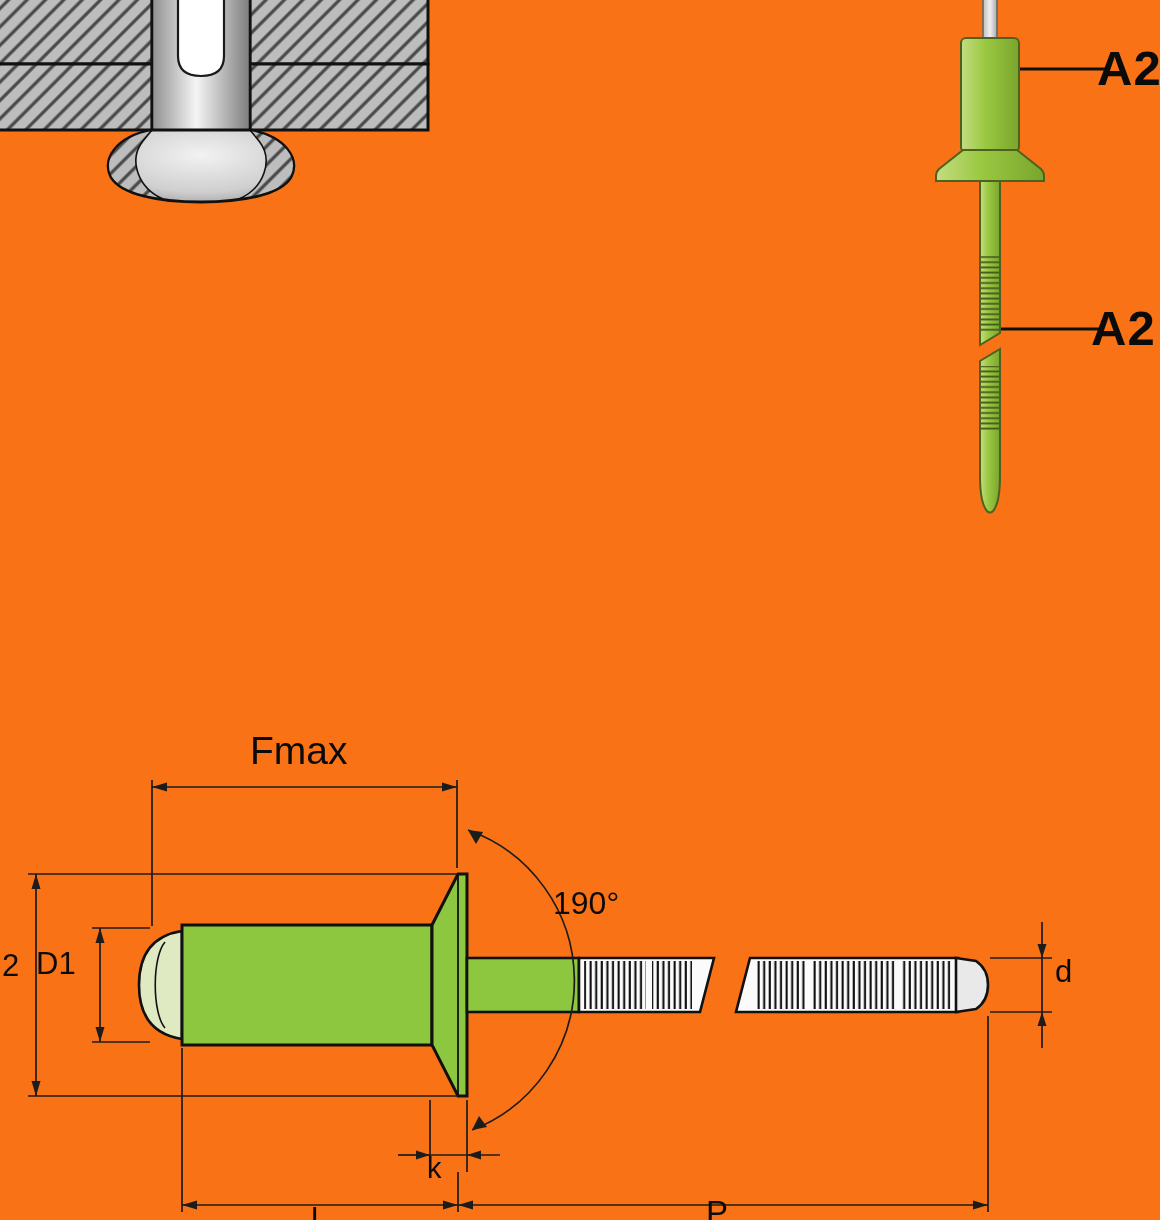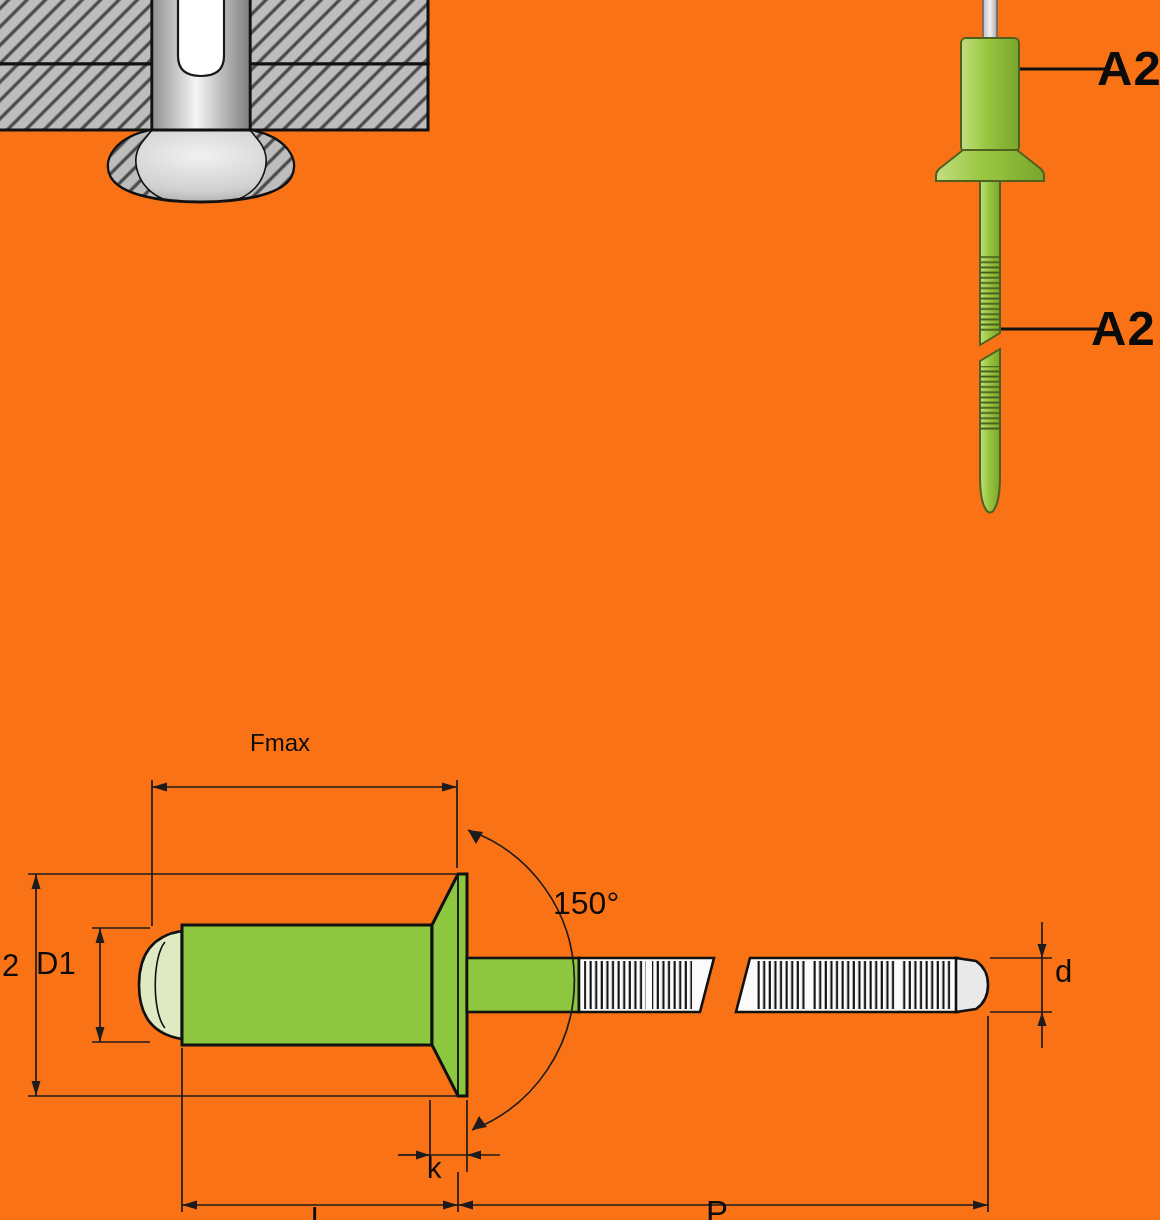--- a/index.html
+++ b/index.html
@@ -164,22 +164,22 @@
       <polygon points="458,505 473,500.5 473,509.5"></polygon>
       <polygon points="988,505 973,500.5 973,509.5"></polygon>
       <polygon points="468,130 483,132 476,144"></polygon>
       <polygon points="472,430 487,427 479,416"></polygon>
     </g>
   </svg>
 
   <div class="lbl big" style="left:1097px;top:44px">A2</div>
   <div class="lbl big" style="left:1091px;top:304px">A2</div>
 
-  <div class="lbl dim" style="left:250px;top:731px;font-size:24px">Fmax</div>
+  <div class="lbl dim" style="left:250px;top:731px;font-size:39px">Fmax</div>
   <div class="lbl dim" style="left:36px;top:948px">D1</div>
   <div class="lbl dim" style="left:2px;top:950px">2</div>
-  <div class="lbl dim" style="left:553px;top:887px;font-size:32px">150°</div>
+  <div class="lbl dim" style="left:553px;top:887px;font-size:32px">190°</div>
   <div class="lbl dim" style="left:427px;top:1154px;font-size:29px">k</div>
   <div class="lbl dim" style="left:1055px;top:956px">d</div>
   <div class="lbl dim" style="left:311px;top:1203px;font-size:33px">l</div>
   <div class="lbl dim" style="left:706px;top:1196px;font-size:33px">P</div>
 
 </div>
 
 </body></html>

